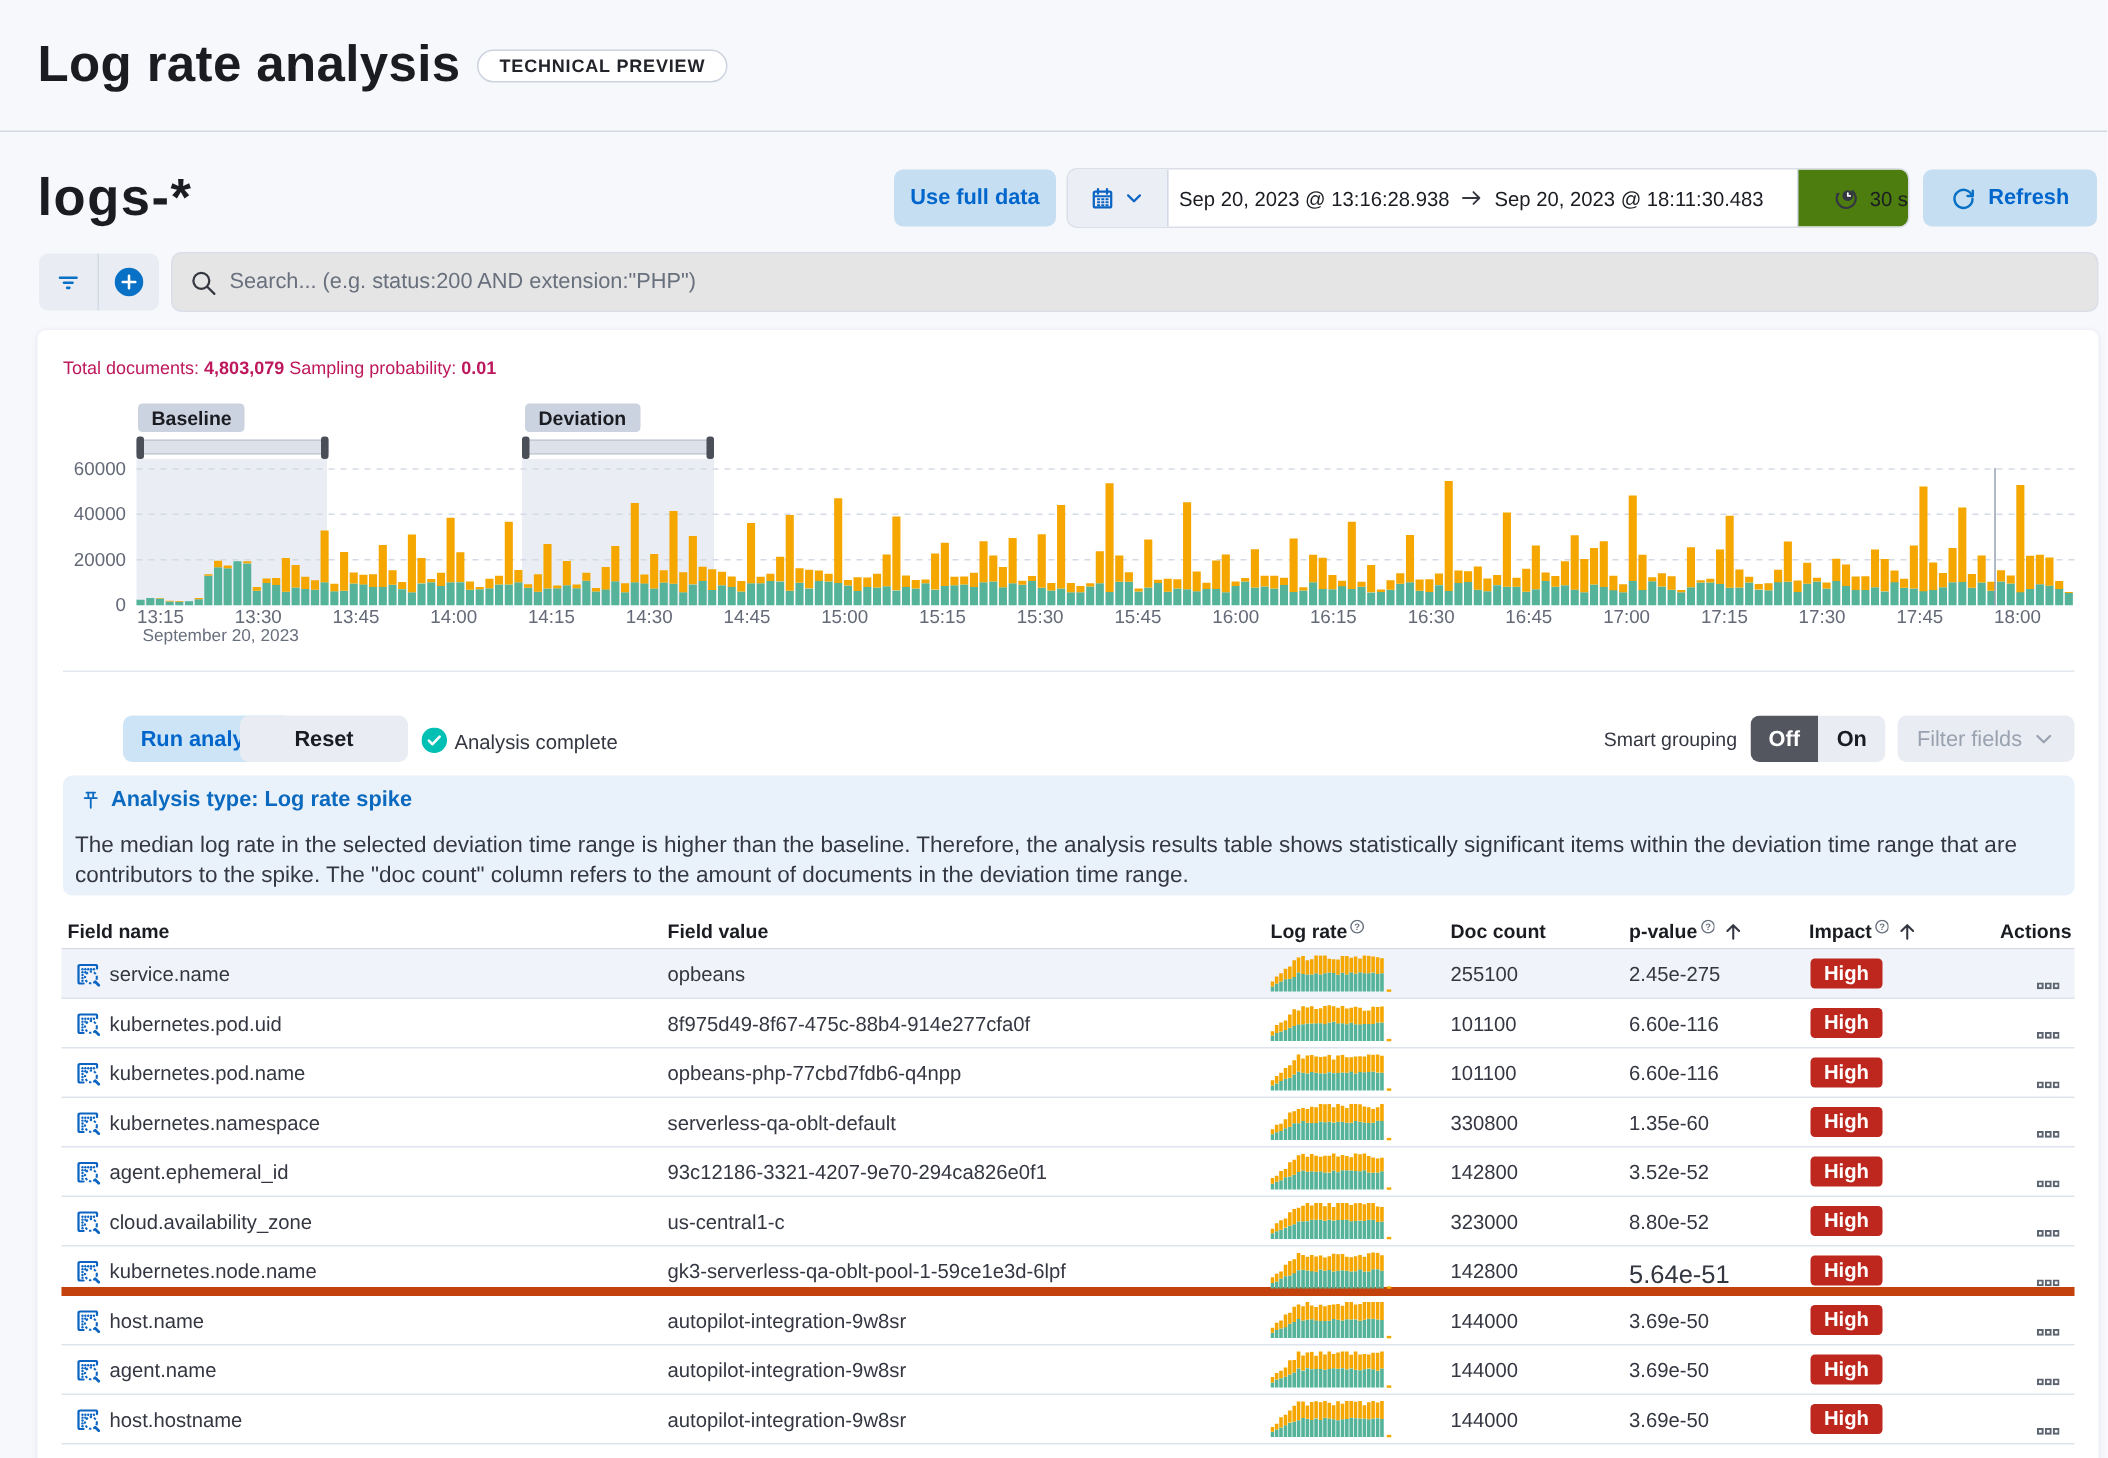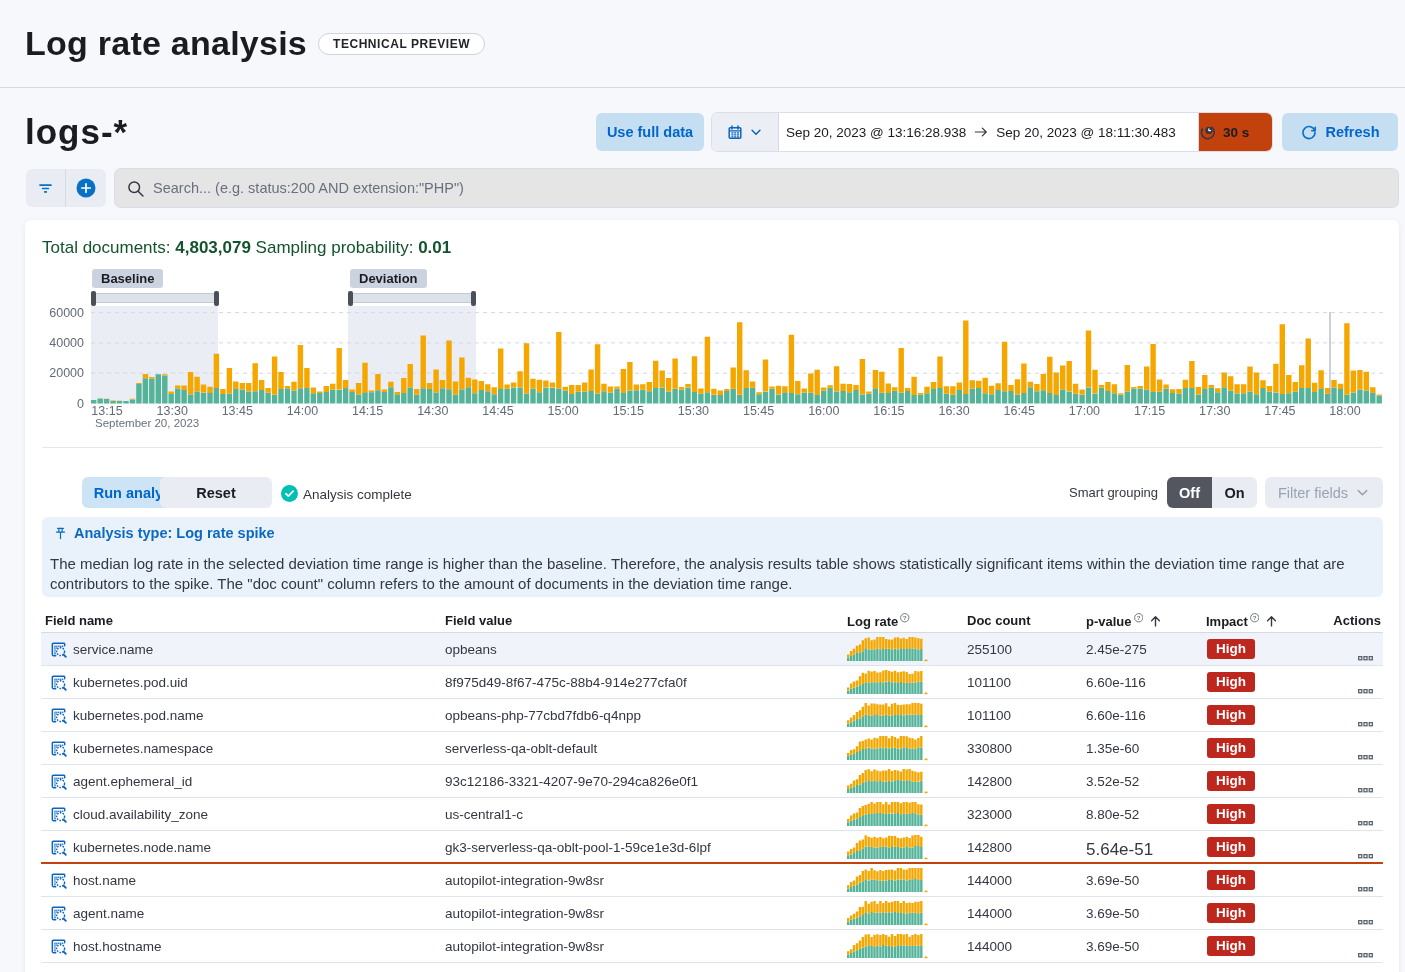--- a/index.html
+++ b/index.html
@@ -29,21 +29,21 @@
         <path d="M3.5 6l4.5 4.5L12.5 6" stroke="#0b64c2" stroke-width="1.7" fill="none" stroke-linecap="round" stroke-linejoin="round"></path>
       </svg>
     </div>
   <div style="flex:1;display:flex;align-items:center;padding-left:7px;font-size:13.5px;color:#1a1c21;gap:8px;white-space:nowrap;">
     <span>Sep 20, 2023 @ 13:16:28.938</span>
       <svg width="14" height="14" viewBox="0 0 16 16" style="vertical-align:-2px">
         <path d="M1.5 8h12.5M9.5 3.5L14 8l-4.5 4.5" stroke="#343741" stroke-width="1.4" fill="none" stroke-linecap="round" stroke-linejoin="round"></path>
       </svg>
       <span>Sep 20, 2023 @ 18:11:30.483</span>
   </div>
-  <div style="width:74px;height:38px;background:#c2410c;border-left:1px solid #d3dae6;display:flex;align-items:center;justify-content:flex-start;gap:7px;font-size:13.5px;color:#1a1c21;font-weight:bold;">
+  <div style="width:74px;height:38px;background:#4d7c0f;border-left:1px solid #d3dae6;display:flex;align-items:center;justify-content:flex-end;gap:7px;font-size:13.5px;color:#1a1c21;">
       <svg width="17" height="17" viewBox="0 0 16 16">
         <path d="M2.86 5.26 A 6 6 0 1 0 12.16 3.2" stroke="#343741" stroke-width="1.4" fill="none" stroke-linecap="round"></path>
         <path d="M3.4 6.3 L1.7 4.9 L4.2 4.0 Z" fill="#343741"></path>
         <circle cx="9.3" cy="6.0" r="3.4" fill="#343741"></circle>
         <path d="M9.3 4.5v1.7h1.5" stroke="#fff" stroke-width="1.1" fill="none" stroke-linecap="round" stroke-linejoin="round"></path>
       </svg>
       <span>30 s</span>
     </div>
 </div>
 
@@ -70,21 +70,21 @@
 <div style="position:absolute;left:115px;top:169px;width:1283px;height:38px;background:#e5e5e5;border-radius:6px;box-shadow:0 0 0 1px rgba(17,42,100,0.12);display:flex;align-items:center;padding-left:12px;">
   <svg width="17" height="17" viewBox="0 0 16 16">
       <circle cx="6.8" cy="6.8" r="5" stroke="#343741" stroke-width="1.4" fill="none"></circle>
       <path d="M10.5 10.5L15 15" stroke="#343741" stroke-width="1.4" stroke-linecap="round"></path>
     </svg>
     <span style="margin-left:9px;font-size:14.5px;color:#69707d;">Search... (e.g. status:200 AND extension:"PHP")</span>
 </div>
 
 <div style="position:absolute;left:25px;top:220px;width:1374px;height:760px;background:#fff;border-radius:6px;box-shadow:0 1px 4px rgba(17,42,100,0.08);"></div>
 
-<div style="position:absolute;left:42px;top:238px;font-size:17px;color:#14532d;">Total documents: <b>4,803,079</b> Sampling probability: <b>0.01</b></div>
+<div style="position:absolute;left:42px;top:238px;font-size:12px;color:#be185d;">Total documents: <b>4,803,079</b> Sampling probability: <b>0.01</b></div>
 
 <svg width="1341" height="170" viewBox="0 0 1341 170" style="position:absolute;left:42px;top:265px;overflow:visible">
     <rect x="49" y="41" width="127" height="97.5" fill="#6d7fa7" opacity="0.14"></rect>
     <rect x="306" y="41" width="128" height="97.5" fill="#6d7fa7" opacity="0.14"></rect>
     <line x1="49" y1="47.6" x2="1341" y2="47.6" stroke="#d3dae6" stroke-width="1" stroke-dasharray="4 4"></line>
     <text x="42" y="51.6" text-anchor="end" font-size="12.5" fill="#646a77">60000</text>
     <line x1="49" y1="77.9" x2="1341" y2="77.9" stroke="#d3dae6" stroke-width="1" stroke-dasharray="4 4"></line>
     <text x="42" y="81.9" text-anchor="end" font-size="12.5" fill="#646a77">40000</text>
     <line x1="49" y1="108.2" x2="1341" y2="108.2" stroke="#d3dae6" stroke-width="1" stroke-dasharray="4 4"></line>
     <text x="42" y="112.2" text-anchor="end" font-size="12.5" fill="#646a77">20000</text>
@@ -382,21 +382,21 @@
       <div style="position:absolute;left:1045px;top:9px;font-size:13.5px;color:#343741">8.80e-52</div>
       <div style="position:absolute;left:1166px;top:6px;height:20px;padding:0 9px;background:#bd271e;border-radius:3px;color:#fff;font-size:13.5px;font-weight:600;line-height:20px;">High</div>
       <div style="position:absolute;right:10px;top:14px;"><svg width="15" height="5" viewBox="0 0 15 5">
         <g fill="none" stroke="#5d6571" stroke-width="1.3">
           <rect x="0.65" y="0.65" width="3.1" height="3.1"></rect>
           <rect x="5.95" y="0.65" width="3.1" height="3.1"></rect>
           <rect x="11.25" y="0.65" width="3.1" height="3.1"></rect>
         </g>
       </svg></div>
     </div>
-<div style="position:absolute;left:41px;top:831.2px;width:1342px;height:33.0px;border-bottom:2px solid #c2410c;">
+<div style="position:absolute;left:41px;top:831.2px;width:1342px;height:33.0px;border-bottom:6px solid #c2410c;">
       <div style="position:absolute;left:9px;top:8px;"><svg width="17" height="17" viewBox="0 0 16 16" fill="none">
 <path d="M13.4 2.2 H3.2 Q2.2 2.2 2.2 3.2 V12.8 Q2.2 13.8 3.2 13.8 H5.4 M13.8 2.6 V4.4" stroke="#0b64c2" stroke-width="1.4" fill="none" stroke-linecap="round"></path>
 <g fill="#0b64c2">
 <circle cx="4.7" cy="4.9" r="0.75"></circle>
           <circle cx="6.5" cy="4.9" r="0.75"></circle>
           <circle cx="8.3" cy="4.9" r="0.75"></circle>
           <circle cx="10.1" cy="4.9" r="0.75"></circle>
           <circle cx="11.9" cy="4.9" r="0.75"></circle>
 <circle cx="4.7" cy="6.7" r="0.75"></circle>
           <circle cx="6.5" cy="6.7" r="0.75"></circle>

